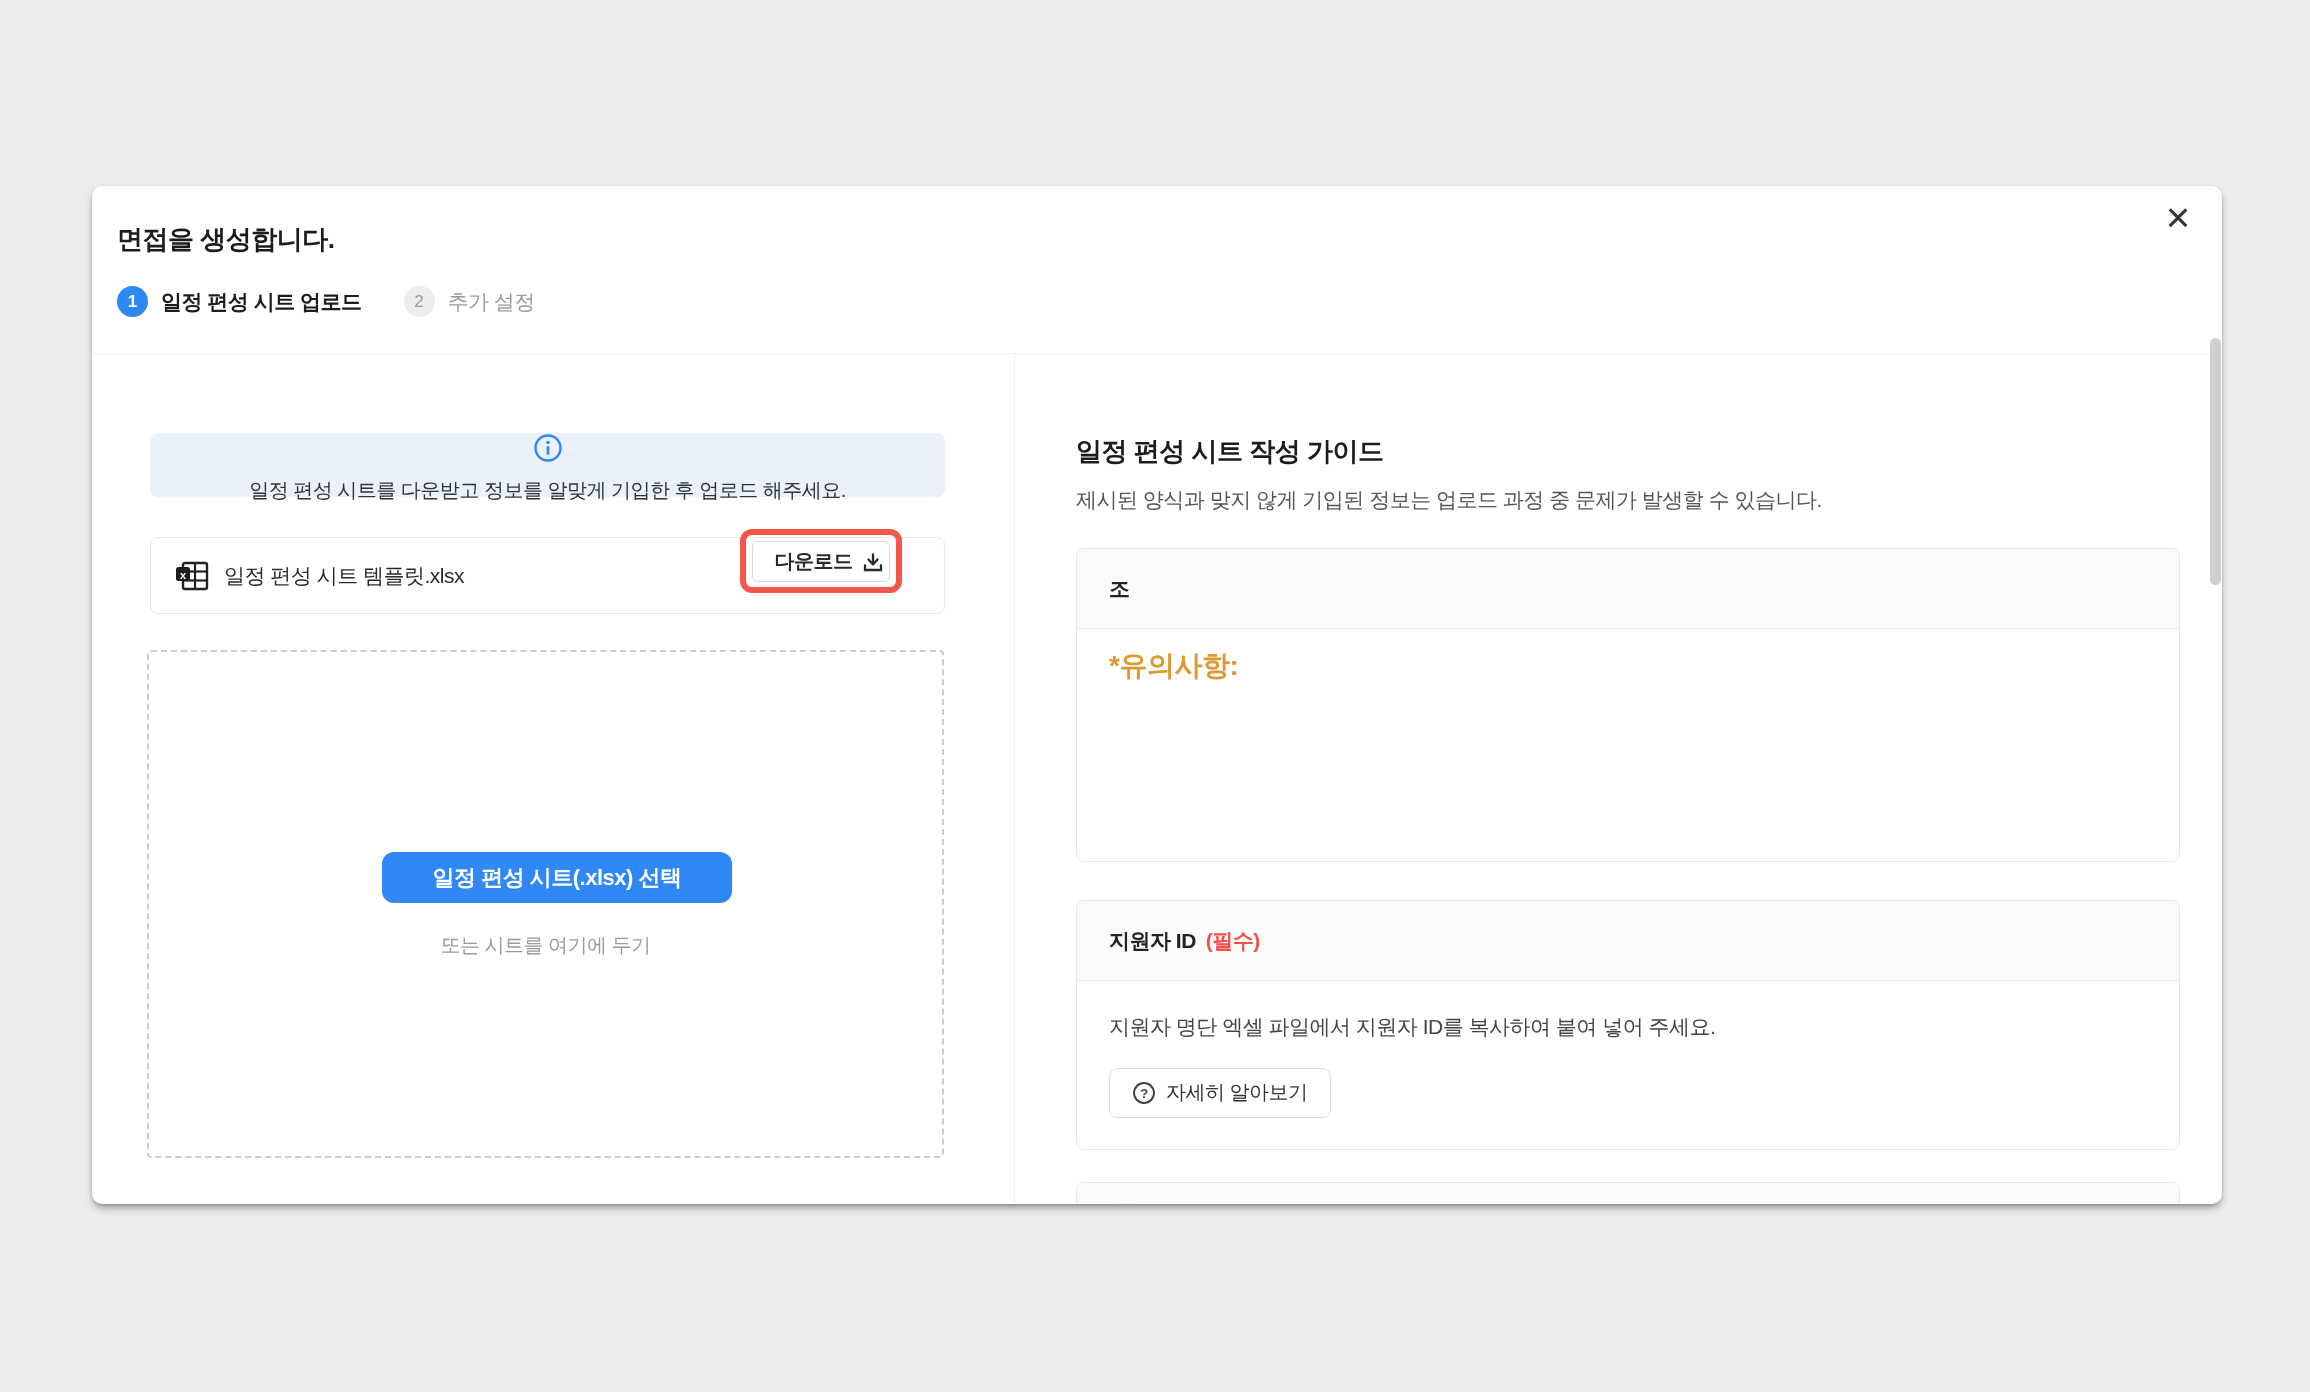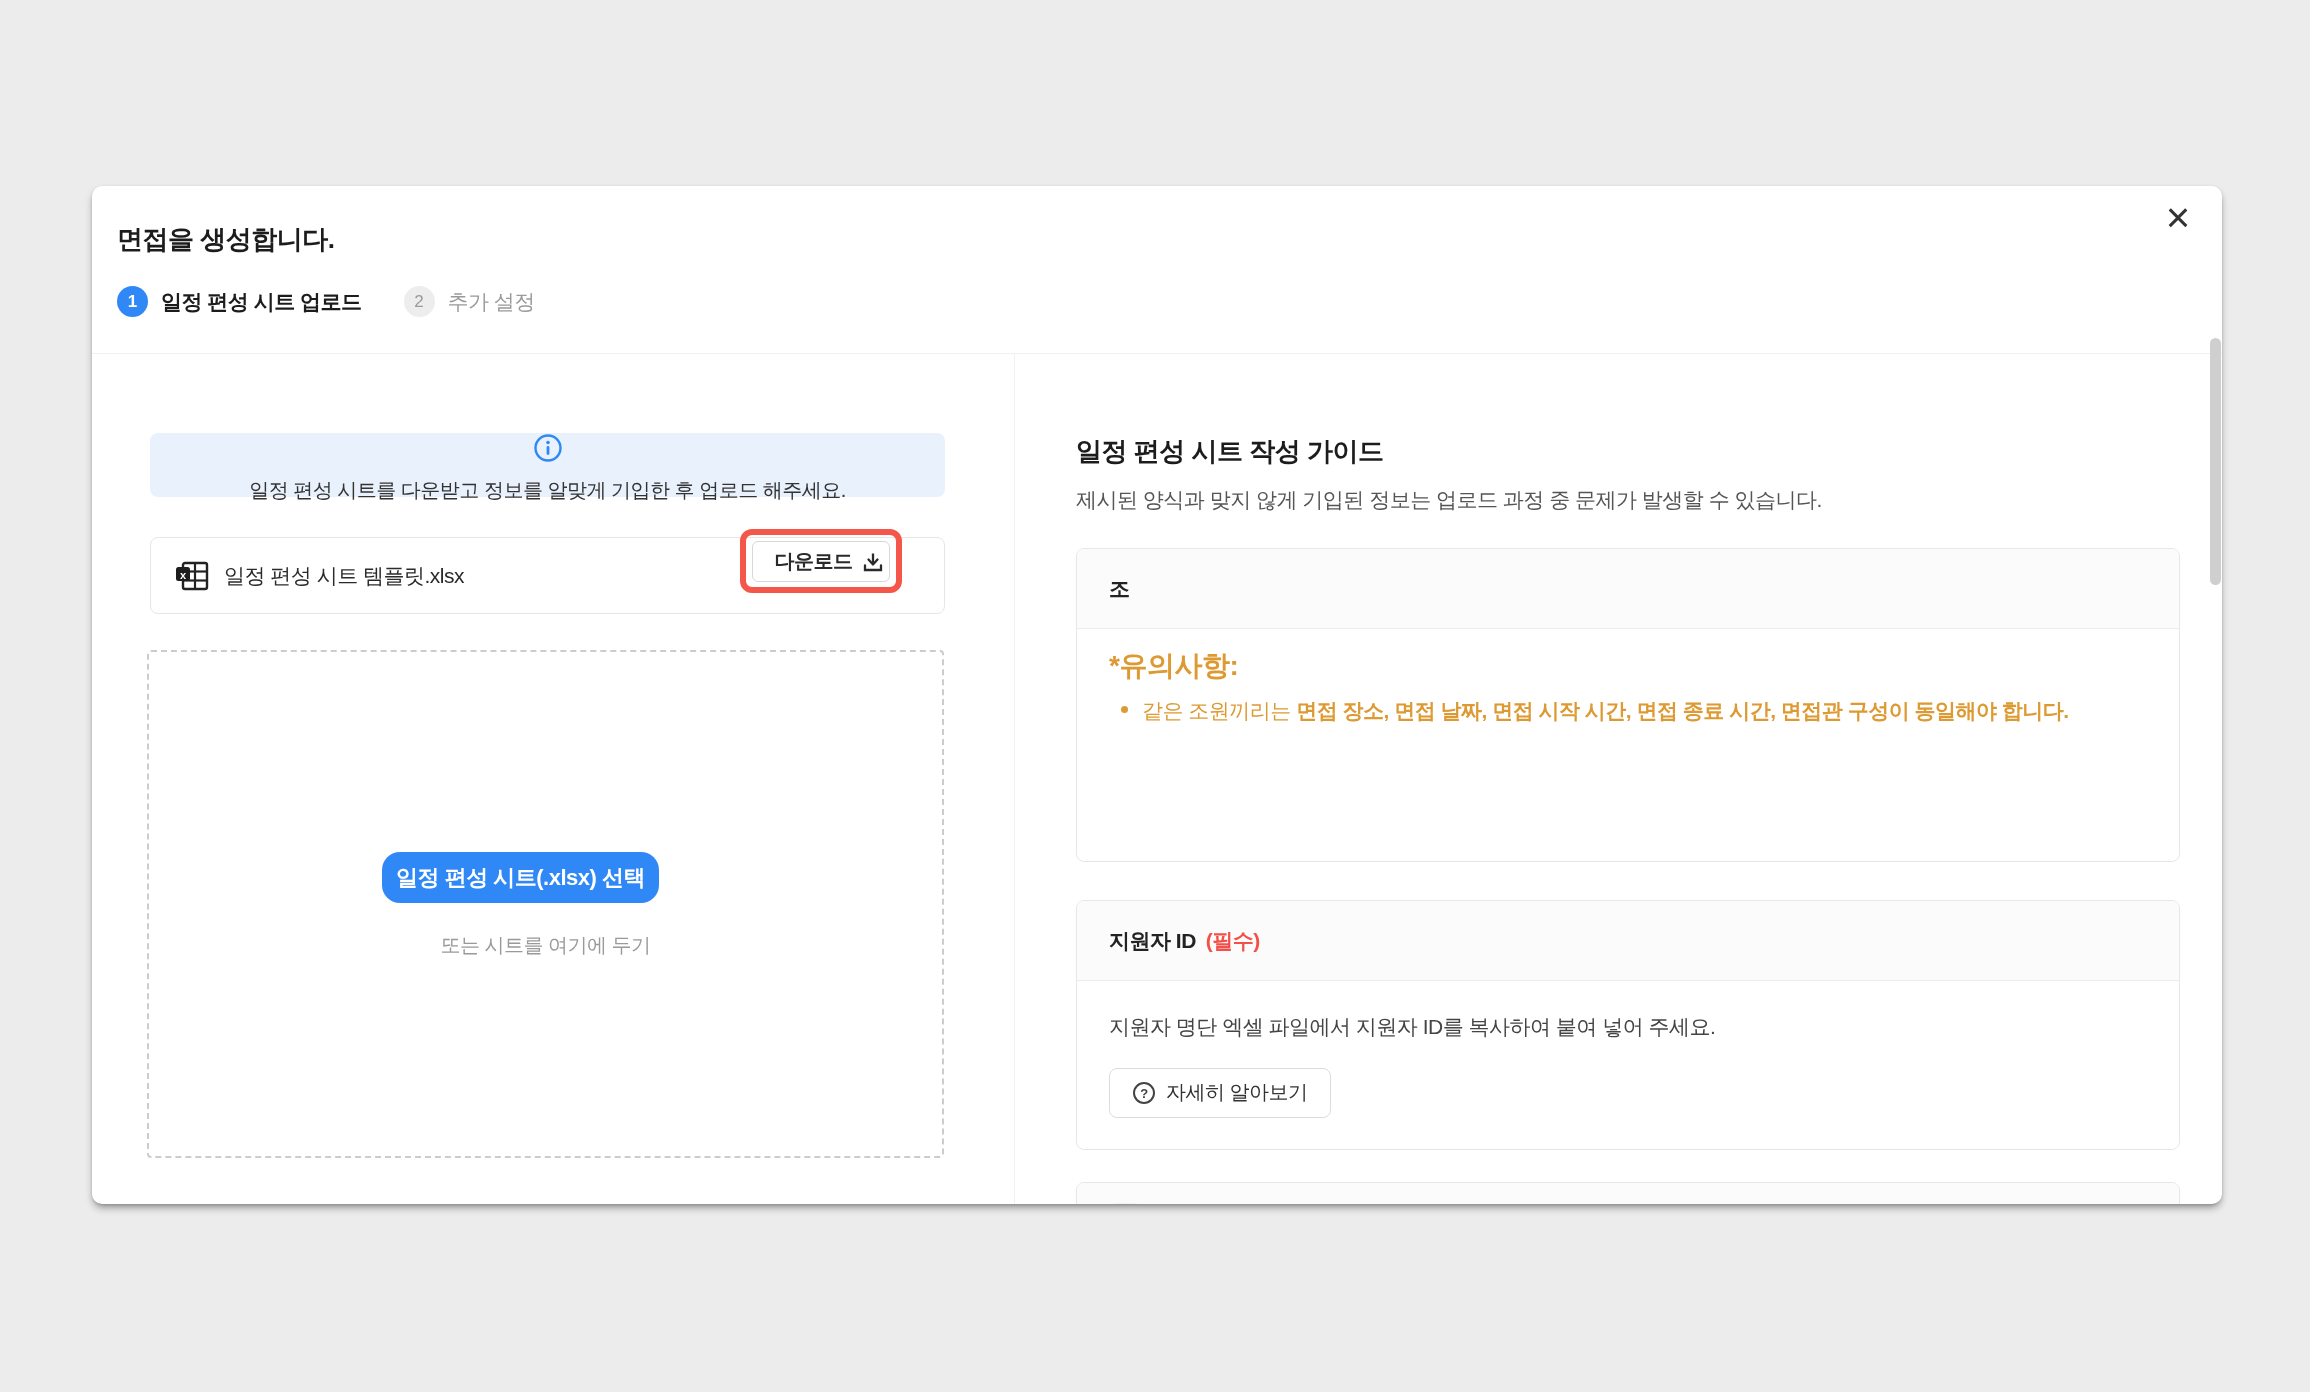--- a/index.html
+++ b/index.html
@@ -68,22 +68,22 @@
   .annotation-highlight {
     position:absolute; left:648px; top:343px; width:162px; height:64px;
     border:6px solid #f4564a; border-radius:12px; pointer-events:none;
   }
 
   .dropzone {
     position:absolute; left:55px; top:464px; width:797px; height:508px;
     border:2px dashed #cccccc; border-radius:4px;
   }
   .select-btn {
-    position:absolute; left:290px; top:666px; width:277px; height:51px;
-    background:#2f88f6; border:none; border-radius:18px;
+    position:absolute; left:290px; top:666px; width:350px; height:51px;
+    background:#2f88f6; border:none; border-radius:12px;
     color:#fff; font-size:22px; font-weight:bold;
     display:flex; align-items:center; justify-content:center;
     cursor:pointer; letter-spacing:-0.5px;
     font-family:"Liberation Sans", sans-serif;
   }
   .drop-hint {
     position:absolute; left:55px; top:746px; width:797px;
     text-align:center; font-size:20px; color:#9a9a9a; letter-spacing:-0.5px;
   }
 
@@ -199,24 +199,20 @@
   <div class="dropzone"></div>
   <button class="select-btn">일정 편성 시트(.xlsx) 선택</button>
   <div class="drop-hint">또는 시트를 여기에 두기</div>
 
   <div class="guide-title">일정 편성 시트 작성 가이드</div>
   <div class="guide-subtitle">제시된 양식과 맞지 않게 기입된 정보는 업로드 과정 중 문제가 발생할 수 있습니다.</div>
 
   <div class="guide-card card-group">
     <div class="card-header">조</div>
     <div class="notice-label">*유의사항:</div>
-    <div class="notice-bullet-row">
-      <span class="bullet-dot"></span>
-      <span><span>같은 조원끼리는 </span><span class="notice-bold">면접 장소, 면접 날짜, 면접 시작 시간, 면접 종료 시간, 면접관 구성이 동일해야 합니다.</span></span>
-    </div>
   </div>
 
   <div class="guide-card card-applicant">
     <div class="card-header">
       <span>지원자 ID</span>
       <span class="required-tag">(필수)</span>
     </div>
     <div class="card-body">지원자 명단 엑셀 파일에서 지원자 ID를 복사하여 붙여 넣어 주세요.</div>
     <button class="learn-more-btn">
       <span style="display:flex;">

